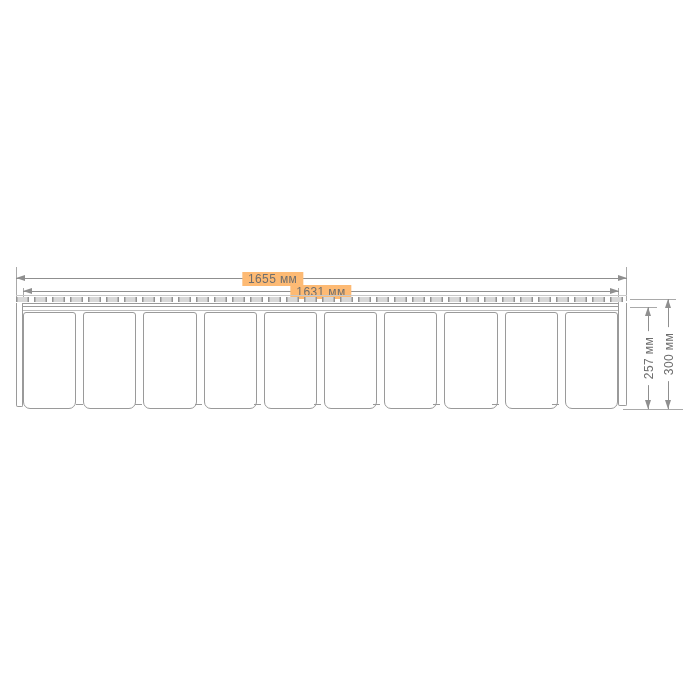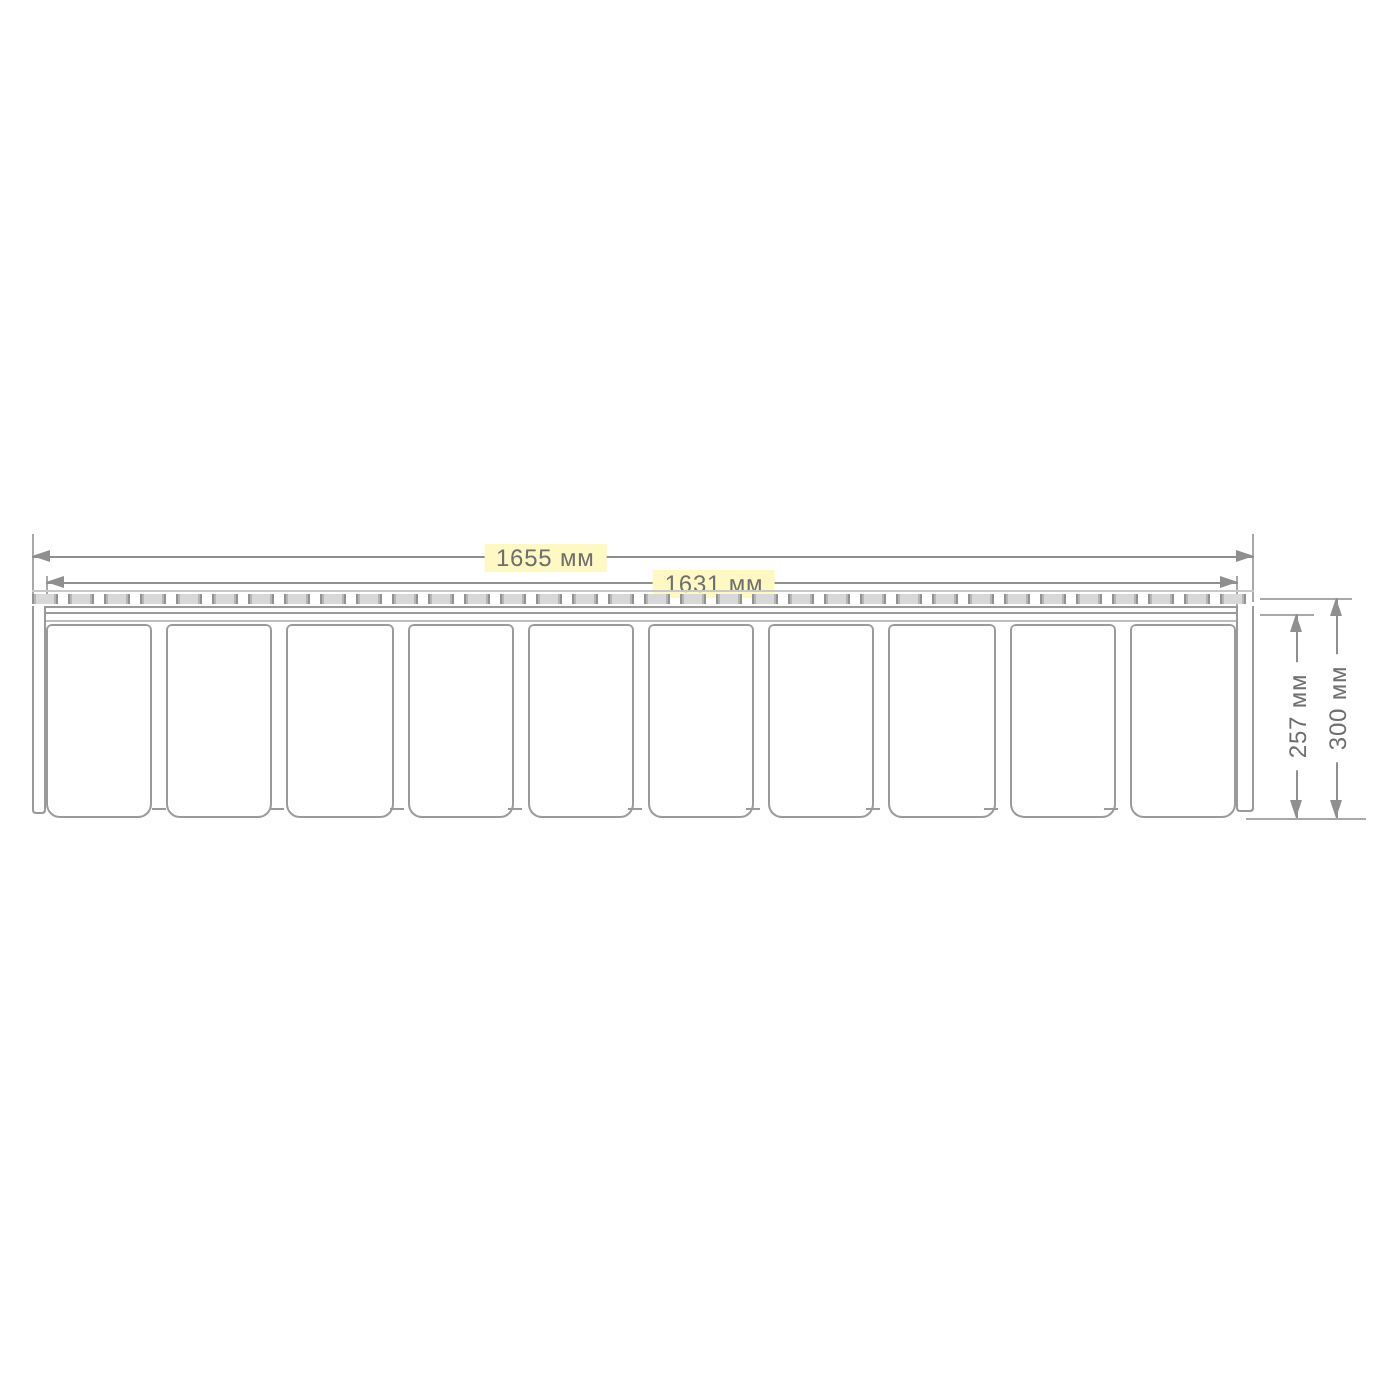--- a/index.html
+++ b/index.html
@@ -14,21 +14,21 @@
   .dim{position:absolute;}
   .dim-h{height:1px;background:#8f8f8f;}
   .dim-v{width:1px;background:#8f8f8f;}
   .arr{position:absolute;width:0;height:0;}
   .arr-left{left:0;top:-3px;border:3px solid transparent;border-left:0;border-right:9px solid #8f8f8f;}
   .arr-right{right:0;top:-3px;border:3px solid transparent;border-right:0;border-left:9px solid #8f8f8f;}
   .arr-up{top:0;left:-3px;border:3px solid transparent;border-top:0;border-bottom:9px solid #8f8f8f;}
   .arr-down{bottom:0;left:-3px;border:3px solid transparent;border-bottom:0;border-top:9px solid #8f8f8f;}
   .dim-label{
     position:absolute;top:50%;transform:translate(-50%,-50%);
-    background:#fef9c3;padding:0 6px;white-space:nowrap;
+    background:#fdba74;padding:0 6px;white-space:nowrap;
     font-size:12px;letter-spacing:.4px;color:#6e6e6e;
   }
   .dim-label-v{
     position:absolute;left:50%;top:50%;
     writing-mode:vertical-rl;transform:translate(-50%,-50%) rotate(180deg);
     background:#ffffff;padding:6px 0;white-space:nowrap;
     font-size:12px;letter-spacing:.4px;color:#6e6e6e;
   }
   
   .hem-slots{
@@ -63,21 +63,21 @@
 
   <div class="dim dim-h" style="left:16px;top:278px;width:611px;">
     <span class="arr arr-left"></span>
     <span class="arr arr-right"></span>
     <span class="dim-label" style="left:42%;">1655 мм</span>
   </div>
 
   <div class="dim dim-h" style="left:23px;top:291px;width:596px;">
     <span class="arr arr-left"></span>
     <span class="arr arr-right"></span>
-    <span class="dim-label" style="left:50%;margin-left:36px;">1631 мм</span>
+    <span class="dim-label" style="left:50%;">1631 мм</span>
   </div>
 
   <div class="hline" style="left:16px;top:295px;width:611px;background:#c8c8c8;"></div>
   <div class="hem-slots"></div>
   <div class="hline" style="left:16px;top:303px;width:611px;background:#9a9a9a;"></div>
   <div class="hline" style="left:16px;top:306px;width:611px;background:#9a9a9a;"></div>
   <div class="hline" style="left:16px;top:310px;width:611px;background:#bdbdbd;"></div>
 
   <div class="cap" style="left:16px;top:303px;width:7px;height:104px;"></div>
   <div class="cap" style="left:618px;top:303px;width:9px;height:103px;"></div>

